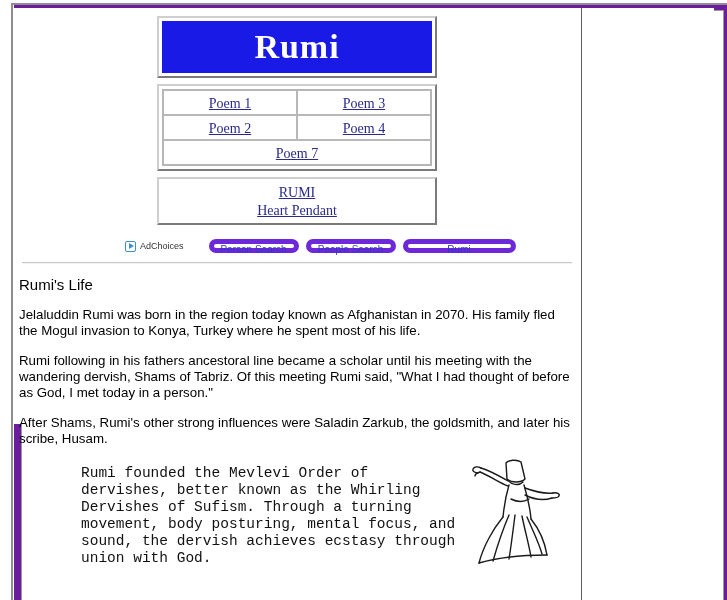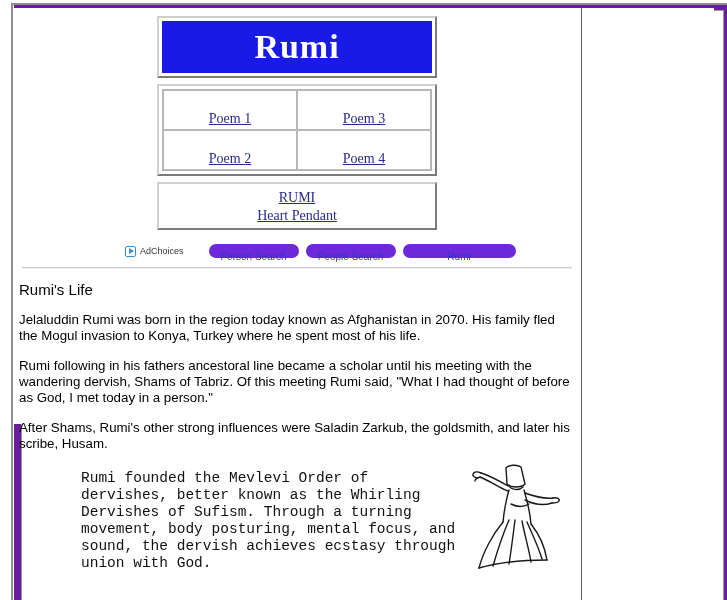--- a/index.html
+++ b/index.html
@@ -121,21 +121,21 @@
     border-collapse: separate;
     border-spacing: 0;
     width: 100%;
     box-sizing: border-box;
     border: 1px solid #b5b5b5;
   }
   table.poem-table td {
     border: 1px solid #b8b8b8;
     text-align: center;
     height: 18px;
-    padding: 18px 0 2px 0;
+    padding: 3px 0 2px 0;
     background: #ffffff;
   }
   a.link {
     color: #2a2a8c;
     text-decoration: underline;
     font-family: "Liberation Serif", serif;
     font-size: 14px;
   }
 
   
@@ -183,21 +183,21 @@
     border-bottom: 3px solid transparent;
     margin-left: 1px;
   }
   .adchoices-label {
     font-size: 9px;
     color: #333333;
     font-family: "Liberation Sans", sans-serif;
   }
   .pill {
     box-sizing: border-box;
-    border: 7px solid #6d28d9;
+    border: 5px solid #6d28d9;
     border-radius: 9px;
     height: 14px;
     line-height: 12px;
     color: #3535c8;
     font-size: 10px;
     text-align: center;
     font-family: "Liberation Sans", sans-serif;
     background: #ffffff;
     text-decoration: none;
     display: inline-block;
@@ -276,20 +276,23 @@
         <table class="poem-table">
           <tbody>
               <tr>
             <td><a class="link" href="#">Poem 1</a></td>
             <td><a class="link" href="#">Poem 3</a></td>
           </tr>
           <tr>
             <td><a class="link" href="#">Poem 2</a></td>
             <td><a class="link" href="#">Poem 4</a></td>
           </tr>
+          <tr>
+            <td colspan="2"><a class="link" href="#">Poem 7</a></td>
+          </tr>
         </tbody>
           </table>
       </div>
 
       <div class="pendant-wrap">
         <div class="line"><a class="link" href="#">RUMI</a></div>
         <div class="line"><a class="link" href="#">Heart Pendant</a></div>
       </div>
 
     </div>

